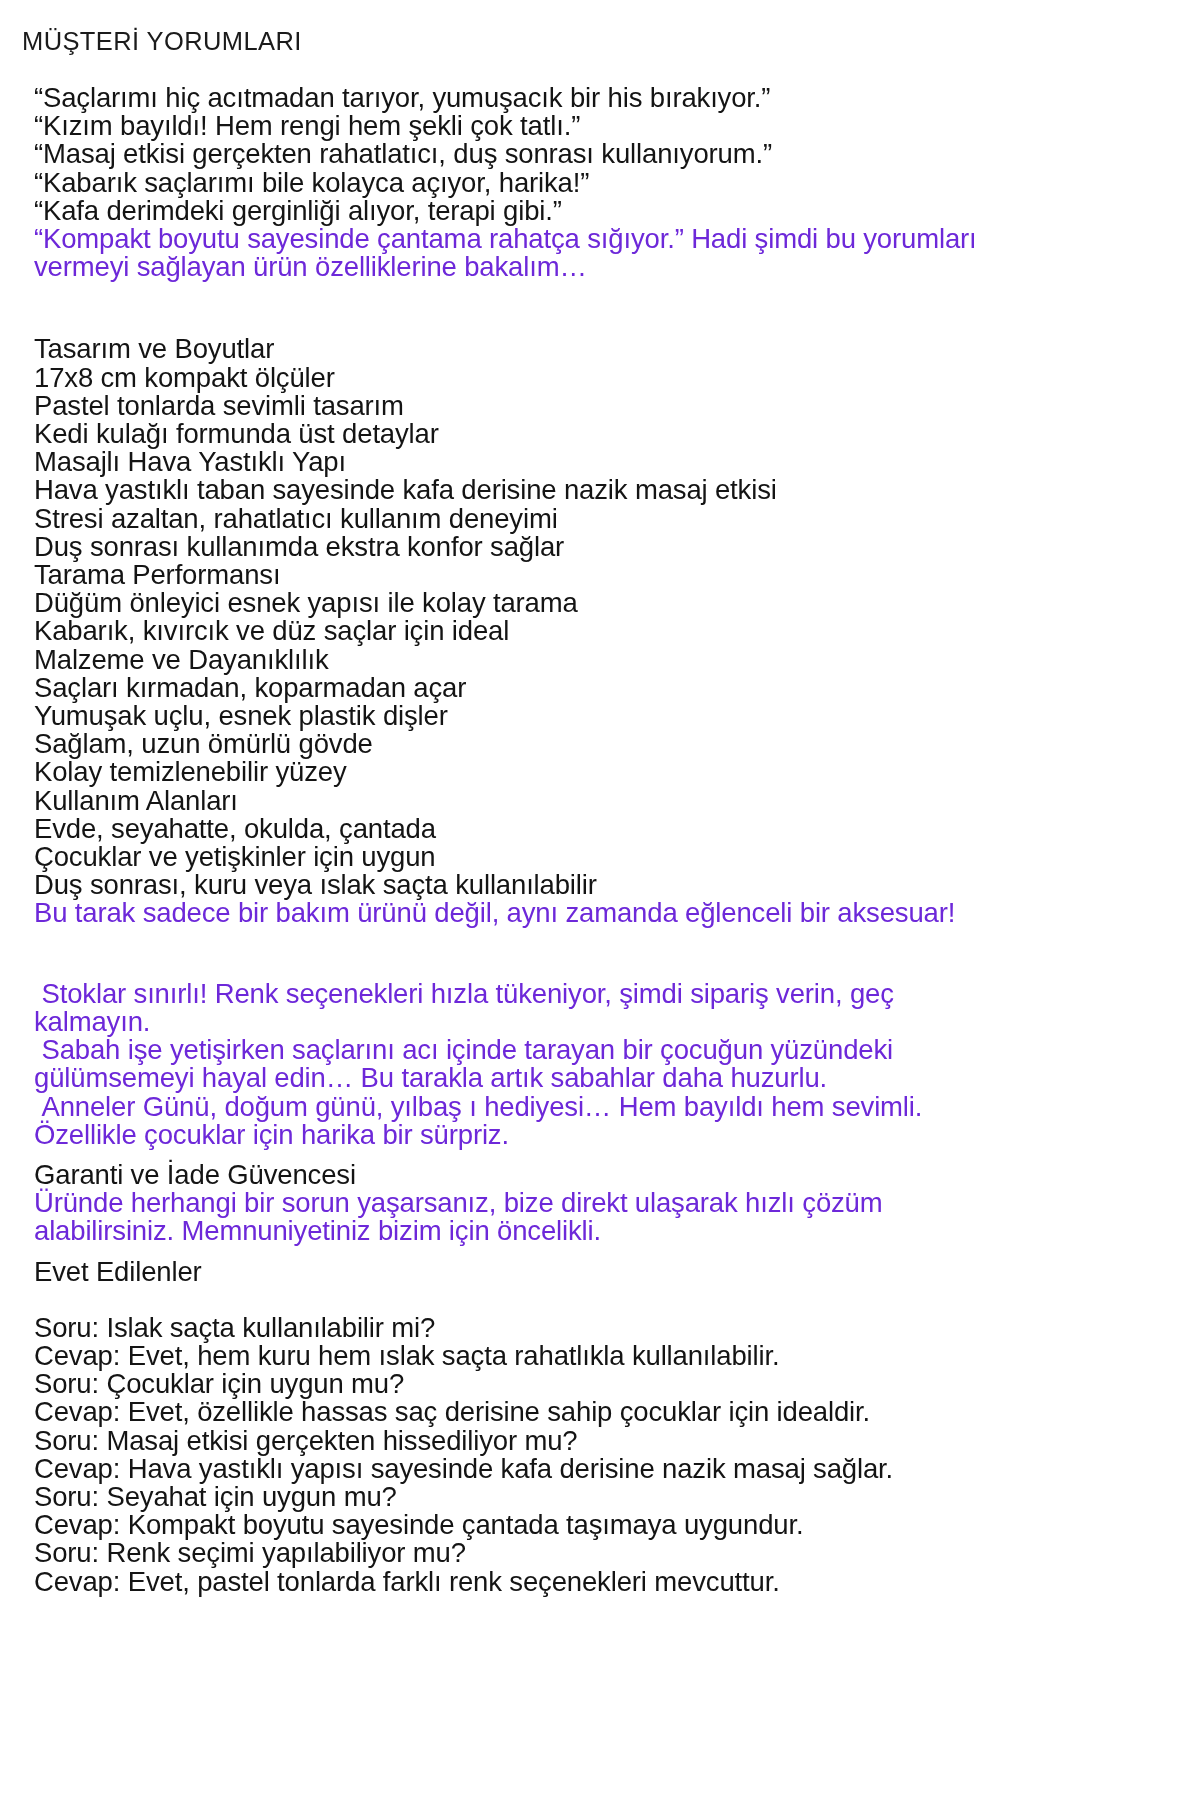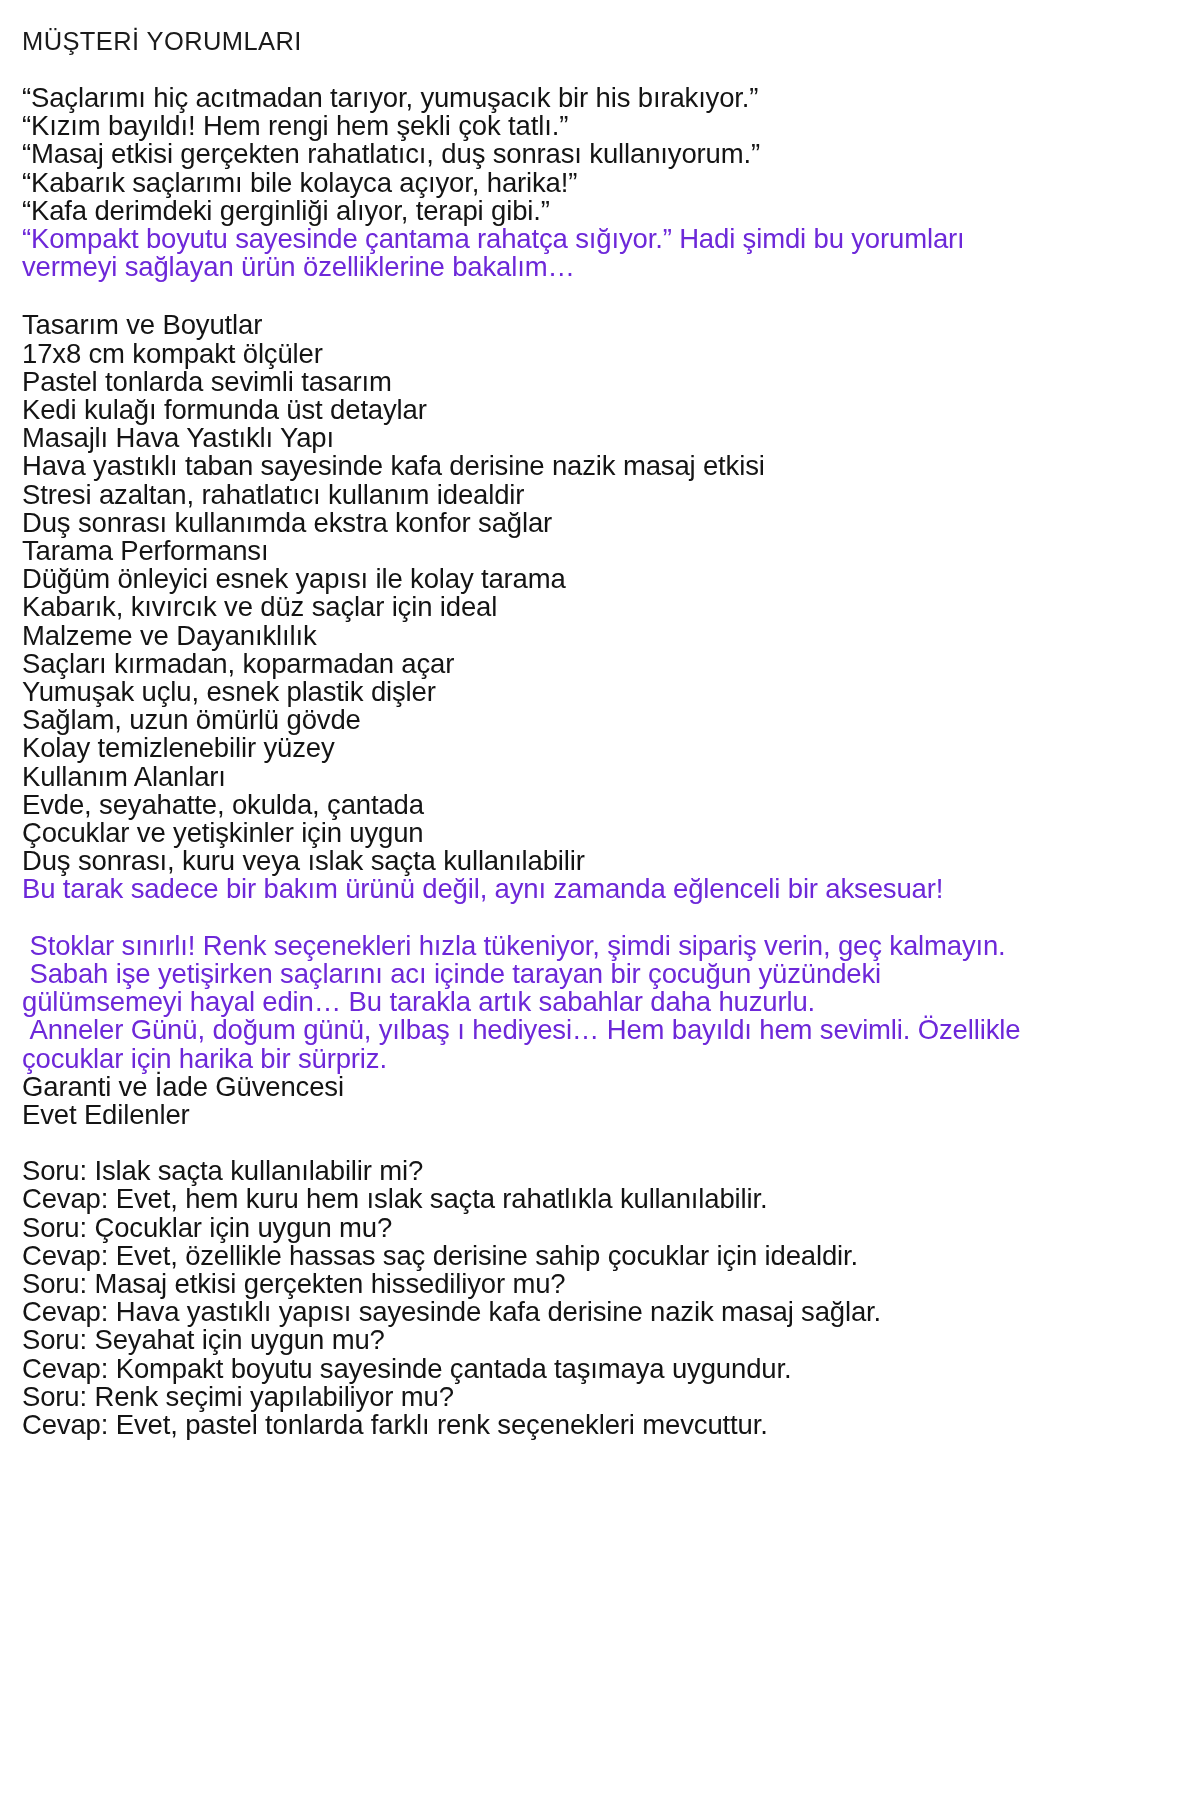--- a/index.html
+++ b/index.html
@@ -31,21 +31,21 @@
     line-height: 30px;
     font-weight: 400;
     letter-spacing: 0.4px;
     color: #1b1b1b;
     margin: 0 0 28px 0;
     white-space: pre;
   }
 
   
   .block {
-    margin: 0;
+    margin: 12px;
   }
   .line {
     font-size: 27.5px;
     line-height: 28.2px;
     font-weight: 400;
     letter-spacing: -0.15px;
     color: #141414;
     white-space: pre-wrap;
     word-break: normal;
   }
@@ -84,21 +84,21 @@
 
   <div class="block">
 
     <div class="line">Tasarım ve Boyutlar</div>
     <div class="line">17x8 cm kompakt ölçüler</div>
     <div class="line">Pastel tonlarda sevimli tasarım</div>
     <div class="line">Kedi kulağı formunda üst detaylar</div>
 
     <div class="line">Masajlı Hava Yastıklı Yapı</div>
     <div class="line">Hava yastıklı taban sayesinde kafa derisine nazik masaj etkisi</div>
-    <div class="line">Stresi azaltan, rahatlatıcı kullanım idealdir</div>
+    <div class="line">Stresi azaltan, rahatlatıcı kullanım deneyimi</div>
     <div class="line">Duş sonrası kullanımda ekstra konfor sağlar</div>
 
     <div class="line">Tarama Performansı</div>
     <div class="line">Düğüm önleyici esnek yapısı ile kolay tarama</div>
     <div class="line">Kabarık, kıvırcık ve düz saçlar için ideal</div>
     <div class="line">Malzeme ve Dayanıklılık</div>
 
     <div class="line">Saçları kırmadan, koparmadan açar</div>
     <div class="line">Yumuşak uçlu, esnek plastik dişler</div>
     <div class="line">Sağlam, uzun ömürlü gövde</div>
@@ -115,20 +115,21 @@
   <div class="gap-md"></div>
 
   <div class="block">
     <div class="para"> Stoklar sınırlı! Renk seçenekleri hızla tükeniyor, şimdi sipariş verin, geç kalmayın.</div>
     <div class="para"> Sabah işe yetişirken saçlarını acı içinde tarayan bir çocuğun yüzündeki gülümsemeyi hayal edin… Bu tarakla artık sabahlar daha huzurlu.</div>
     <div class="para"> Anneler Günü, doğum günü, yılbaş ı hediyesi… Hem bayıldı hem sevimli. Özellikle çocuklar için harika bir sürpriz.</div>
   </div>
 
   <div class="block">
     <div class="line">Garanti ve İade Güvencesi</div>
+    <div class="para">Üründe herhangi bir sorun yaşarsanız, bize direkt ulaşarak hızlı çözüm alabilirsiniz. Memnuniyetiniz bizim için öncelikli.</div>
   </div>
 
   <div class="block">
     <div class="line">Evet Edilenler</div>
 
     <div class="gap-md"></div>
 
     <div class="line">Soru: Islak saçta kullanılabilir mi?</div>
     <div class="line">Cevap: Evet, hem kuru hem ıslak saçta rahatlıkla kullanılabilir.</div>
 

